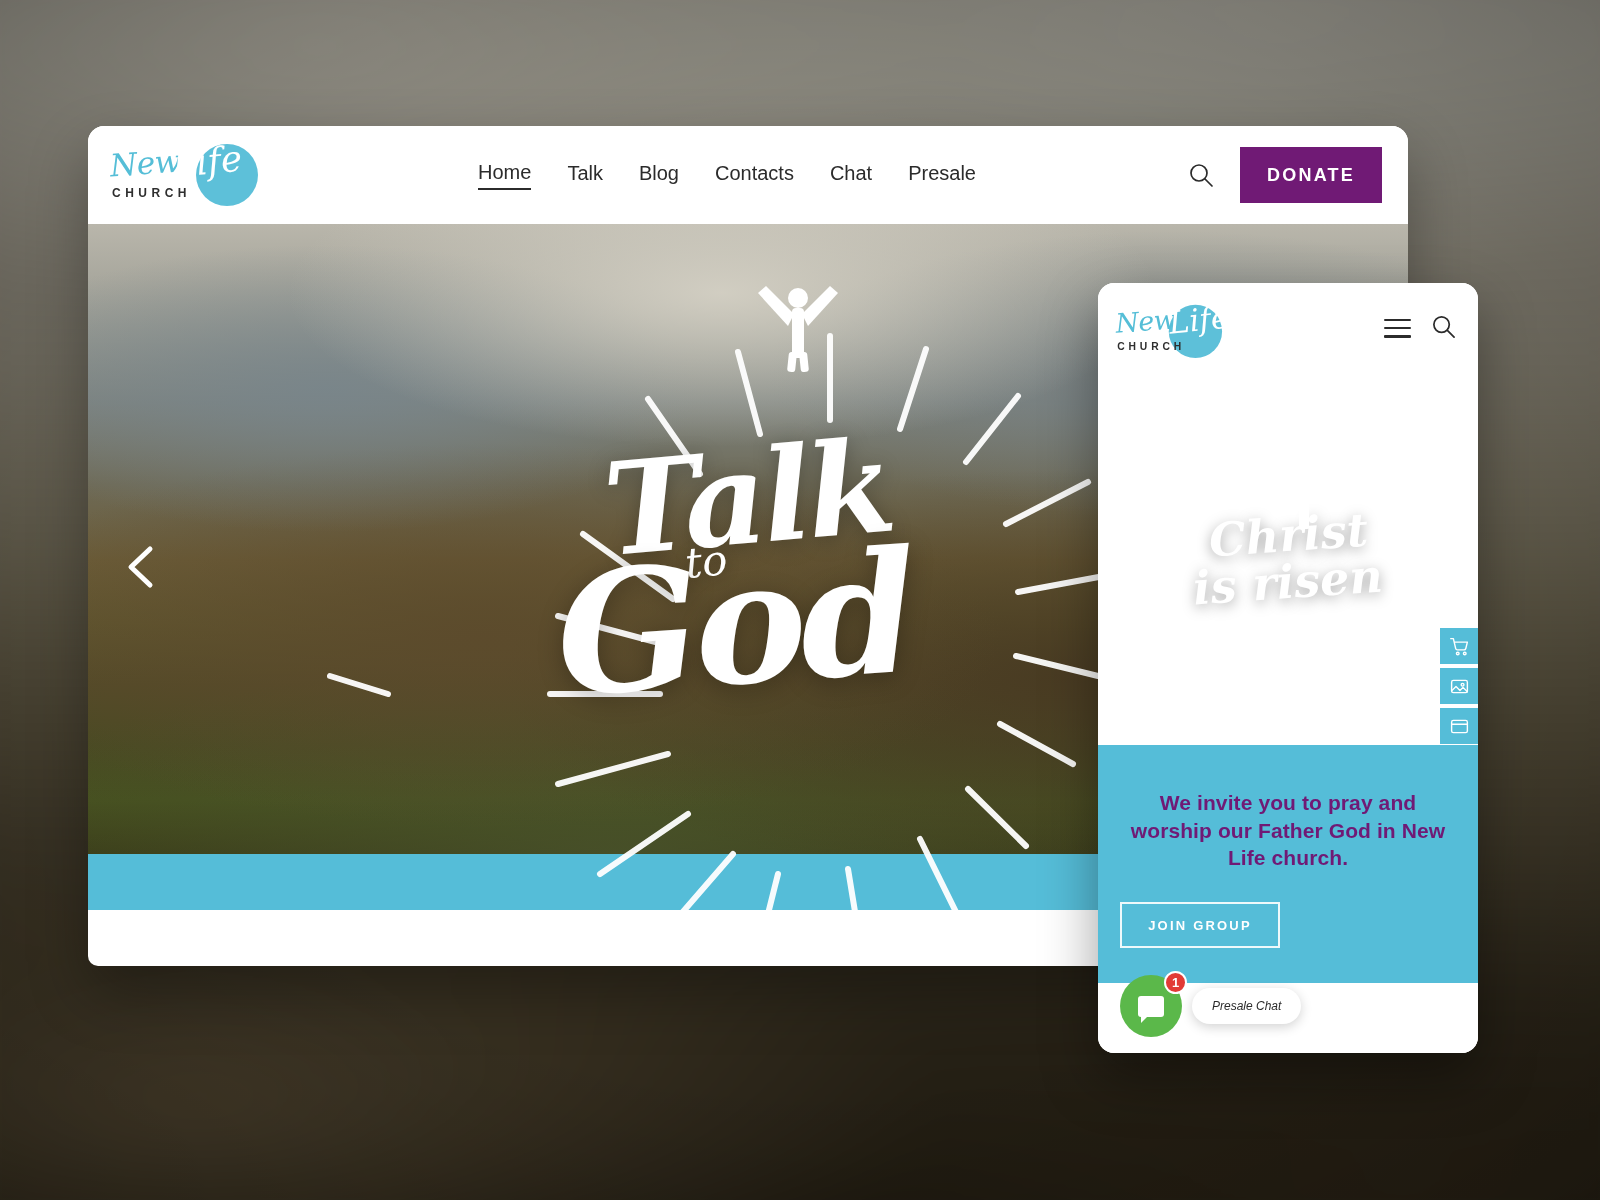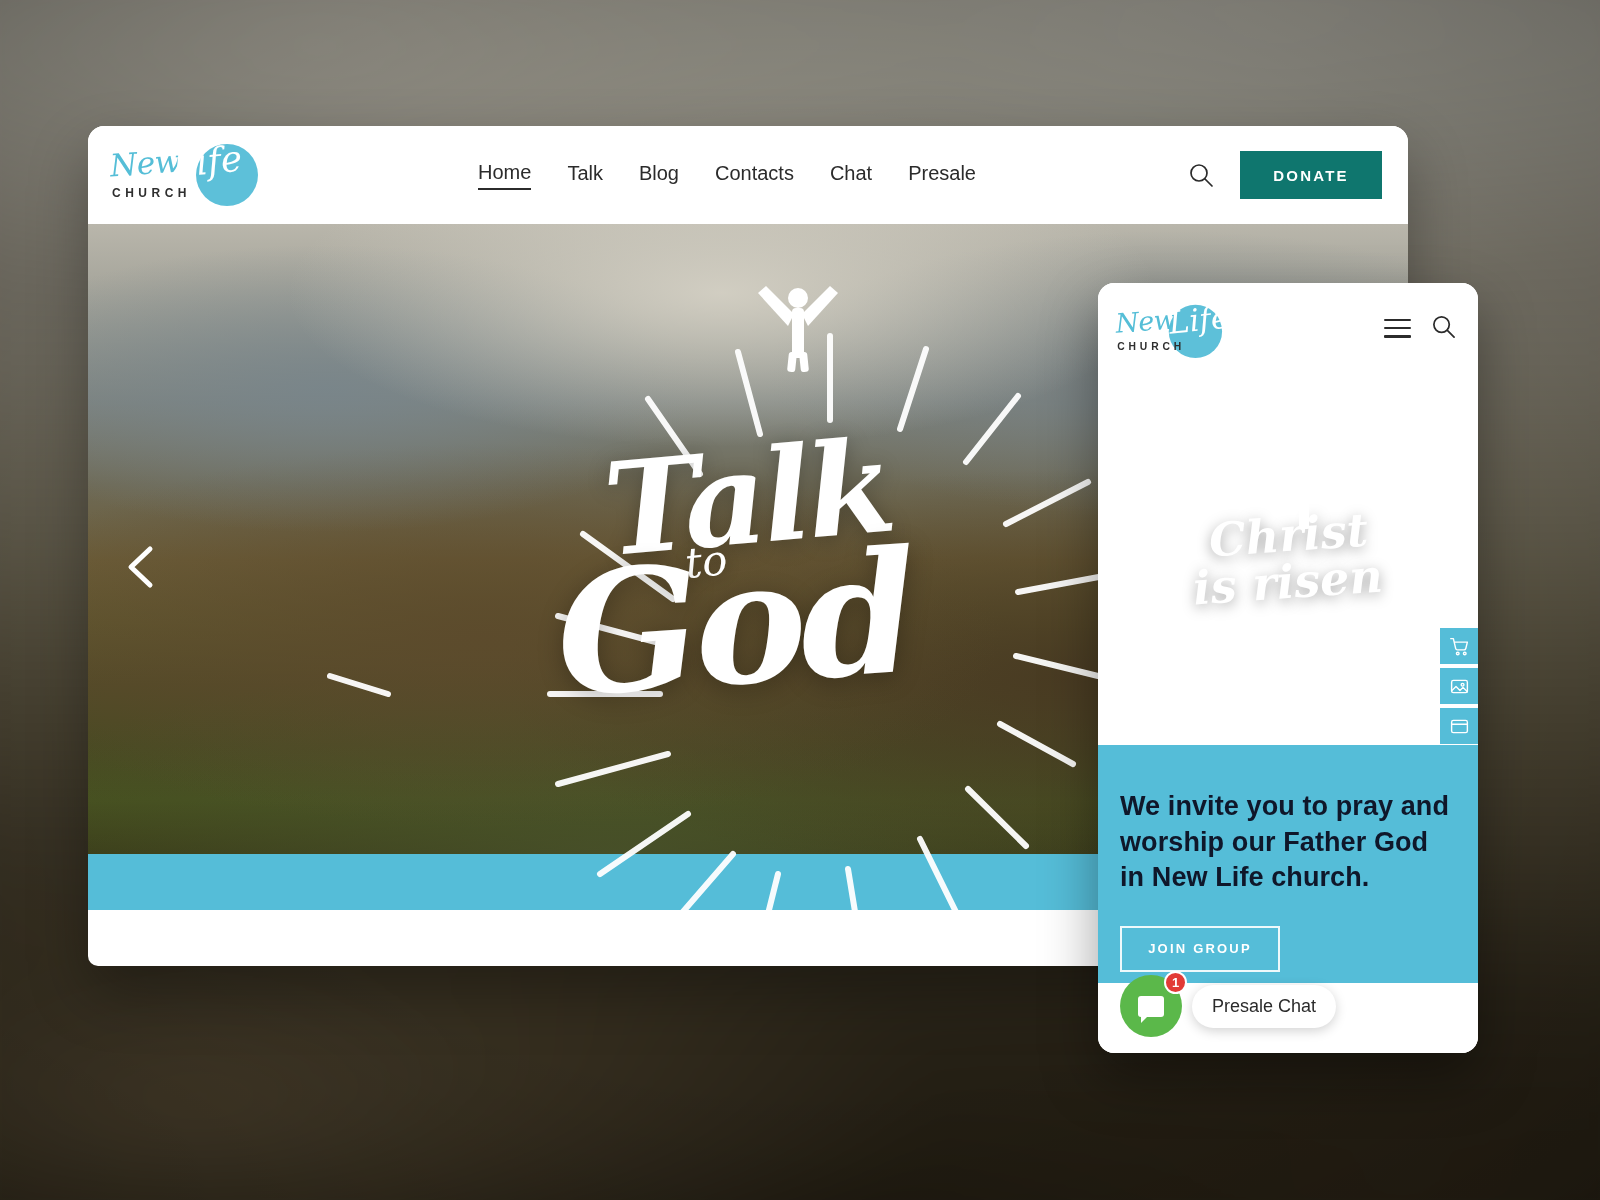--- a/index.html
+++ b/index.html
@@ -100,24 +100,24 @@
     padding-bottom: 4px;
     white-space: nowrap;
   }
   .d-nav a.active {
     border-bottom: 2px solid #2b2b2b;
   }
 
   .d-actions { display: flex; align-items: center; gap: 26px; flex: none; }
   .icon-search { width: 26px; height: 26px; display: block; }
   .btn-donate {
-    width: 142px; height: 48px;
-    background: #0f766e;
+    width: 142px; height: 56px;
+    background: #701a75;
     color: #ffffff;
-    font-size: 15px; font-weight: bold;
+    font-size: 18px; font-weight: bold;
     letter-spacing: 2.2px;
     display: flex; align-items: center; justify-content: center;
     border: none; cursor: pointer;
     font-family: "Liberation Sans", sans-serif;
   }
 
   
   .d-hero {
     position: relative;
     height: 686px;
@@ -316,25 +316,26 @@
     display: flex; align-items: center; justify-content: center;
     cursor: pointer;
   }
 
   .m-panel {
     background: #55bdd8;
     padding: 44px 22px 40px 22px;
     height: 238px;
   }
   .m-panel-text {
-    color: #0f172a;
-    font-size: 27px;
+    color: #701a75;
+    font-size: 21px;
     font-weight: bold;
     line-height: 1.32;
     letter-spacing: .1px;
+    text-align: center;
   }
   .m-join {
     margin-top: 30px;
     display: inline-flex; align-items: center; justify-content: center;
     width: 160px; height: 46px;
     border: 2px solid rgba(255,255,255,.9);
     color: #ffffff;
     font-size: 13px; font-weight: bold;
     letter-spacing: 2.2px;
     background: transparent;
@@ -345,21 +346,21 @@
   .m-footer {
     position: relative;
     height: 70px;
     background: #ffffff;
   }
   #m-chat {
     position: absolute;
     left: 22px; top: -8px;
     display: flex; align-items: center;
   }
-  #m-chat .chat-pill { font-size: 18px; padding: 11px 20px; }
+  #m-chat .chat-pill { font-size: 12px; padding: 11px 20px; font-style: italic; }
 </style>
 </head>
 <body>
 
 <div id="stage">
   <div id="bg-photo"></div>
   <div id="bg-vignette"></div>
 
   <div id="desktop">
 

